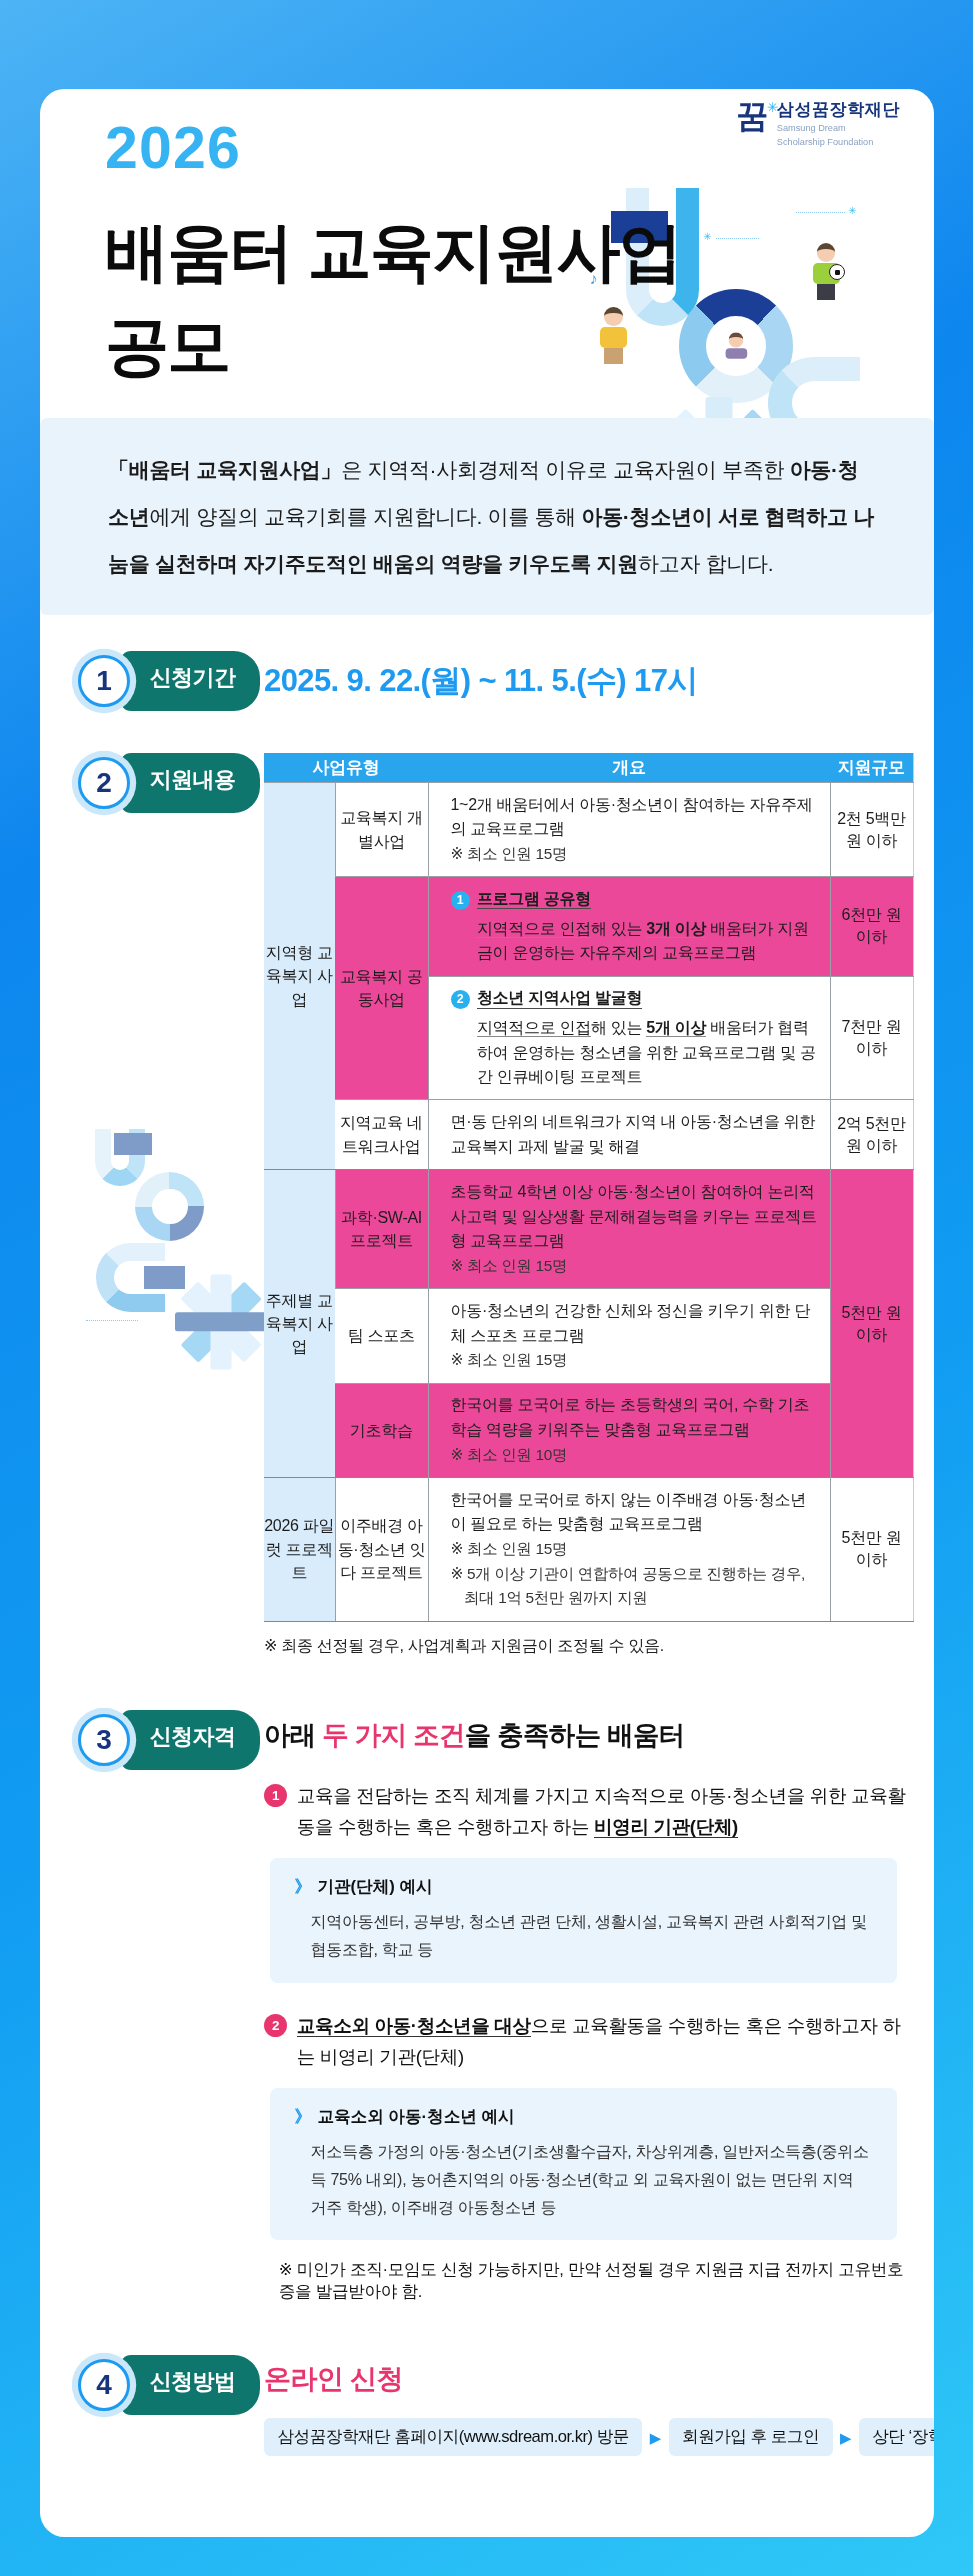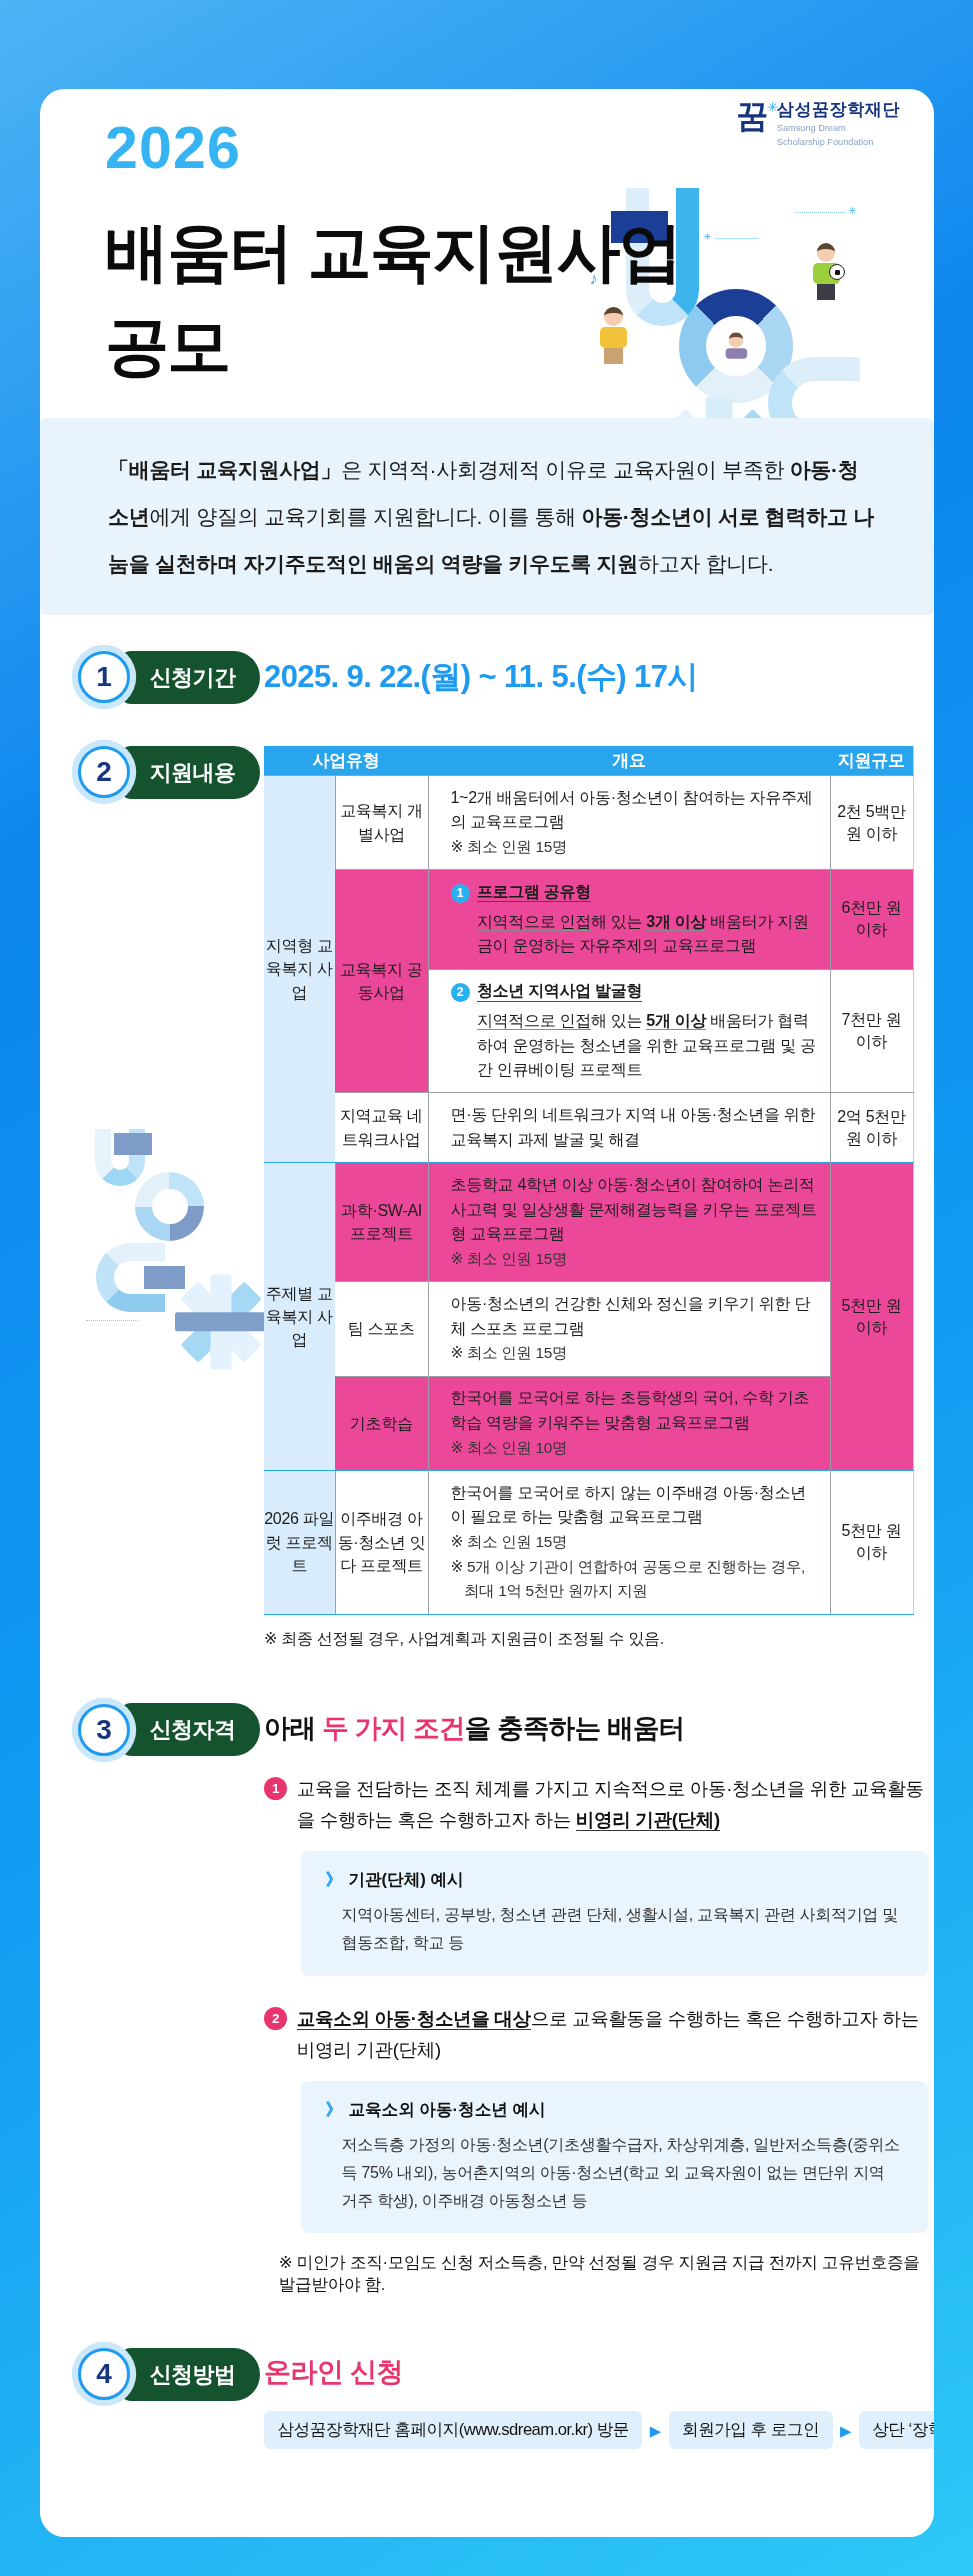--- a/index.html
+++ b/index.html
@@ -81,23 +81,23 @@
   .intro-box { position:relative; z-index:2; margin-top:28px; background:#e9f3fb; padding:28px 58px 28px 68px;border-radius:7px; }
   .intro-box p { font-size:21px; line-height:47px; color:#1b1b1b; letter-spacing:-0.3px;}
   .ib { font-weight:800; }
   
   .sec { position:relative; z-index:2; display:flex; align-items:flex-start; padding-left:38px; }
   .sec-badge { flex:none; width:186px; display:flex; align-items:center; }
   .sec-circle { position:relative; z-index:2; width:52px; height:52px; border-radius:50%;
     background:#fff; border:3.1px solid #1e9af0; box-shadow:0 0 0 6.2px #cbe8fb;
     display:flex; align-items:center; justify-content:center;
     font-size:28px; font-weight:800; color:#17357d;}
-  .sec-pill { z-index:1; margin-left:-9.8px; background:#14532d; color:#fff;
+  .sec-pill { z-index:1; margin-left:-9.8px; background:#0f766e; color:#fff;
     font-size:22px; font-weight:800; letter-spacing:-0.6px;
-    height:53px; line-height:53px; padding:0 24.6px 0 29.5px; border-radius:11px 26.4px 26.4px 11px; white-space:nowrap;}
+    height:60px; line-height:53px; padding:0 24.6px 0 29.5px; border-radius:11px 26.4px 26.4px 11px; white-space:nowrap;}
   .sec-body { flex:1 1 auto; padding-right:19.7px; }
   .sec1 { margin-top:36px; align-items:center; }
   .period { font-size:31px; font-weight:800; color:#1e9af0; letter-spacing:-0.6px; }
   .sec2 { margin-top:42px; }
   .sec3 { margin-top:53px; }
   .sec4 { margin-top:52px; }
   
   table { border-collapse:collapse; }
   .support-table { width:649px; table-layout:fixed; }
   .support-table th { background:#29a5ee; color:#fff; font-size:17px; font-weight:800; height:29.5px; letter-spacing:-0.3px;}
@@ -120,21 +120,21 @@
   .u { border-bottom:1.8px solid #8a8a8a; }
   .bu { font-weight:800; border-bottom:1.8px solid #8a8a8a; }
   .tbl-footnote { margin-top:14.8px; font-size:16px; color:#222; letter-spacing:-0.3px;}
   
   .q-head { font-size:26.4px; font-weight:800; letter-spacing:-0.6px; padding-top:7.4px;}
   .pink { color:#e8356d; }
   .q-item { display:flex; margin-top:27px; font-size:18.5px; line-height:31px; letter-spacing:-0.3px;}
   .q-num { flex:none; width:23px; height:23px; border-radius:50%; background:#e8356d; color:#fff;
     display:flex; align-items:center; justify-content:center; font-size:13.5px; font-weight:800; margin:4.3px 9.8px 0 0;}
   .q-bold { font-weight:700; border-bottom:1.8px solid #333; }
-  .ex-box { margin:16px 0 0 37px; width:627px; background:#e9f4fc; border-radius:7.4px; padding:18.5px 24.6px; }
+  .ex-box { margin:16px 0 0 6px; width:627px; background:#e9f4fc; border-radius:7.4px; padding:18.5px 24.6px; }
   .ex-title { font-size:16.6px; font-weight:800; color:#111; }
   .chev { color:#1e9af0; font-weight:800; margin-right:6.2px; }
   .ex-body { margin-top:9.8px; padding-left:16px; font-size:16px; color:#333; line-height:28px; letter-spacing:-0.3px;}
   .q-note { margin:18.5px 0 0 14.8px; font-size:16.6px; color:#111; letter-spacing:-0.3px;}
   
   .m-title { font-size:27px; font-weight:800; color:#e8356d; letter-spacing:-0.6px; padding-top:6.2px;}
   .steps { display:flex; align-items:center; margin-top:21px; flex-wrap:nowrap;}
   .chip { background:#dfeffb; border-radius:6.2px; padding:8px 13.5px; font-size:16.6px; letter-spacing:-0.5px; white-space:nowrap;}
   .chip .b { font-weight:400; }
   .arr { color:#1e9af0; font-size:14.8px; margin:0 7.4px; }
@@ -343,21 +343,21 @@
         <div class="ex-body">지역아동센터, 공부방, 청소년 관련 단체, 생활시설, 교육복지 관련 사회적기업 및 협동조합, 학교 등</div>
       </div>
       <div class="q-item">
         <span class="q-num">2</span>
         <span><span class="q-bold">교육소외 아동·청소년을 대상</span><span>으로 교육활동을 수행하는 혹은 수행하고자 하는 비영리 기관(단체)</span></span>
       </div>
       <div class="ex-box">
         <div class="ex-title"><span class="chev">》</span><span>교육소외 아동·청소년 예시</span></div>
         <div class="ex-body">저소득층 가정의 아동·청소년(기초생활수급자, 차상위계층, 일반저소득층(중위소득 75% 내외),  농어촌지역의 아동·청소년(학교 외 교육자원이 없는 면단위 지역 거주 학생), 이주배경 아동청소년 등</div>
       </div>
-      <div class="q-note">※ 미인가 조직·모임도 신청 저소득층, 만약 선정될 경우 지원금 지급 전까지 고유번호증을 발급받아야 함.</div>
+      <div class="q-note">※ 미인가 조직·모임도 신청 가능하지만, 만약 선정될 경우 지원금 지급 전까지 고유번호증을 발급받아야 함.</div>
     </div>
   </section>
 
   <section class="sec sec4">
     <div class="sec-badge">
       <div class="sec-circle">4</div>
       <div class="sec-pill">신청방법</div>
     </div>
     <div class="sec-body">
       <div class="m-title">온라인 신청</div>

